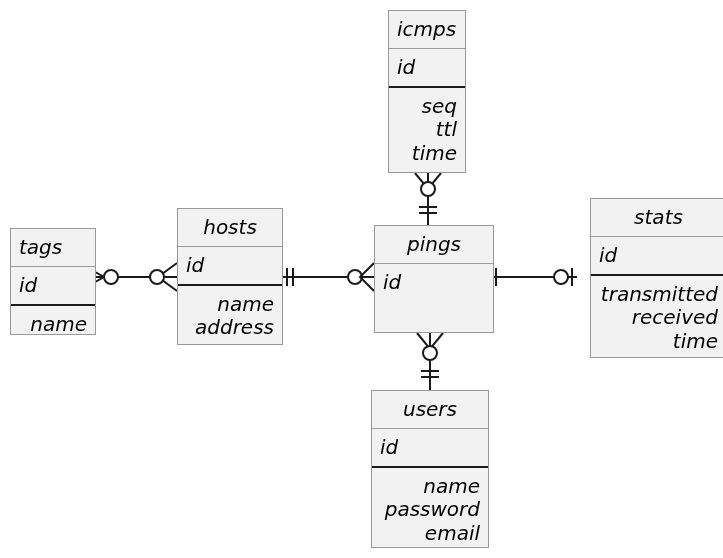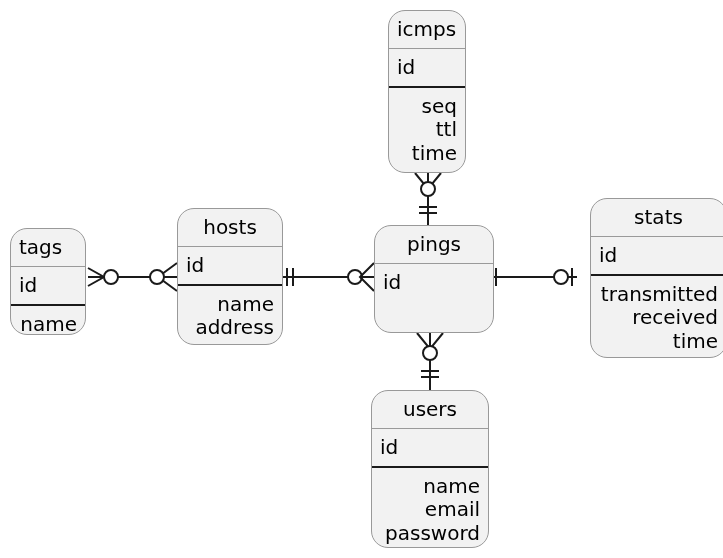--- a/index.html
+++ b/index.html
@@ -7,22 +7,23 @@
     width:723px;height:558px;position:relative;overflow:hidden;
     font-family:"DejaVu Sans","Liberation Sans",sans-serif;
     background:#ffffff;
   }
   #canvas{position:absolute;left:0;top:0;width:723px;height:558px;}
   .entity{
     position:absolute;
     box-sizing:border-box;
     background:#f2f2f2;
     border:1px solid #999999;
-    border-radius:17px;
+    border-radius:0;
     overflow:hidden;
+    font-style:italic;
   }
   .ent-title{
     text-align:center;
     color:#000000;
     font-size:20px;
     line-height:1.0;
     padding:8px 8px 9px 8px;
     white-space:nowrap;
   }
   .ent-title.left{text-align:left;}
@@ -127,21 +128,21 @@
       </g>
 
       <g>
         <line x1="421" y1="371" x2="439" y2="371"></line>
         <line x1="421" y1="377" x2="439" y2="377"></line>
       </g>
     </g>
 
   </svg>
 
-  <div class="entity" style="left:10px;top:228px;width:76px;height:107px;">
+  <div class="entity" style="left:10px;top:228px;width:86px;height:107px;">
     <div class="ent-title left">tags</div>
     <div class="ent-key">id</div>
     <div class="ent-attrs">
       <div>name</div>
     </div>
   </div>
 
   <div class="entity" style="left:177px;top:208px;width:106px;height:137px;">
     <div class="ent-title">hosts</div>
     <div class="ent-key">id</div>
@@ -164,22 +165,22 @@
       <div>ttl</div>
       <div>time</div>
     </div>
   </div>
 
   <div class="entity" style="left:371px;top:390px;width:118px;height:158px;">
     <div class="ent-title">users</div>
     <div class="ent-key">id</div>
     <div class="ent-attrs">
       <div>name</div>
+      <div>password</div>
       <div>email</div>
-      <div>password</div>
     </div>
   </div>
 
   <div class="entity" style="left:590px;top:198px;width:137px;height:160px;">
     <div class="ent-title">stats</div>
     <div class="ent-key">id</div>
     <div class="ent-attrs">
       <div>transmitted</div>
       <div>received</div>
       <div>time</div>

